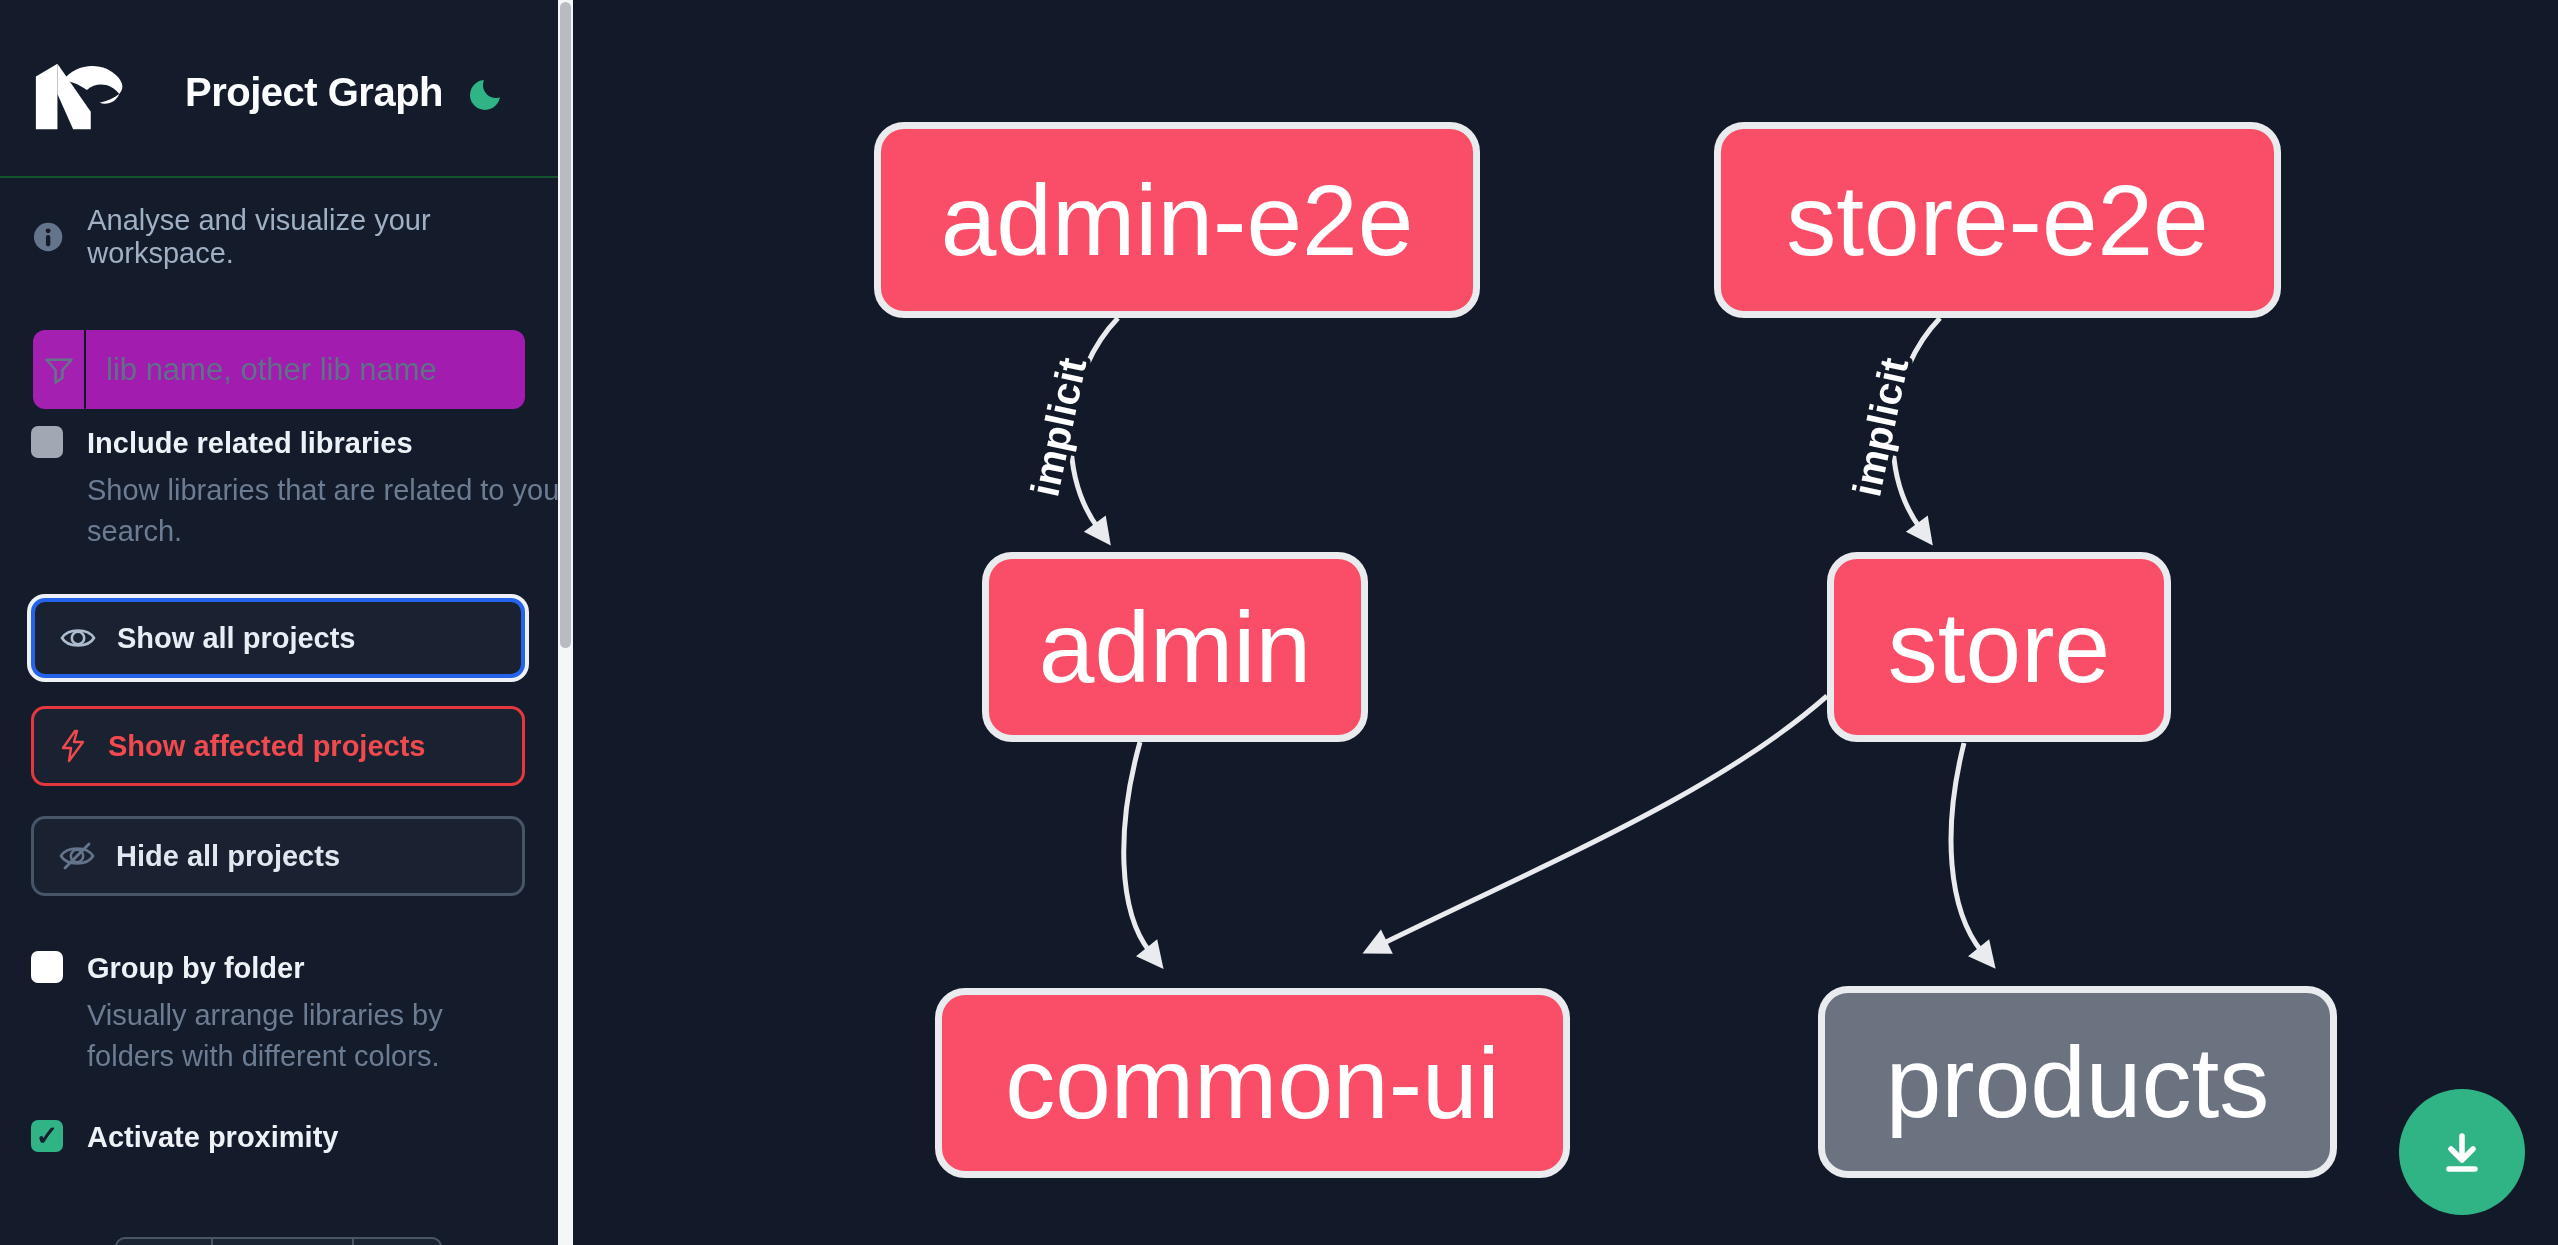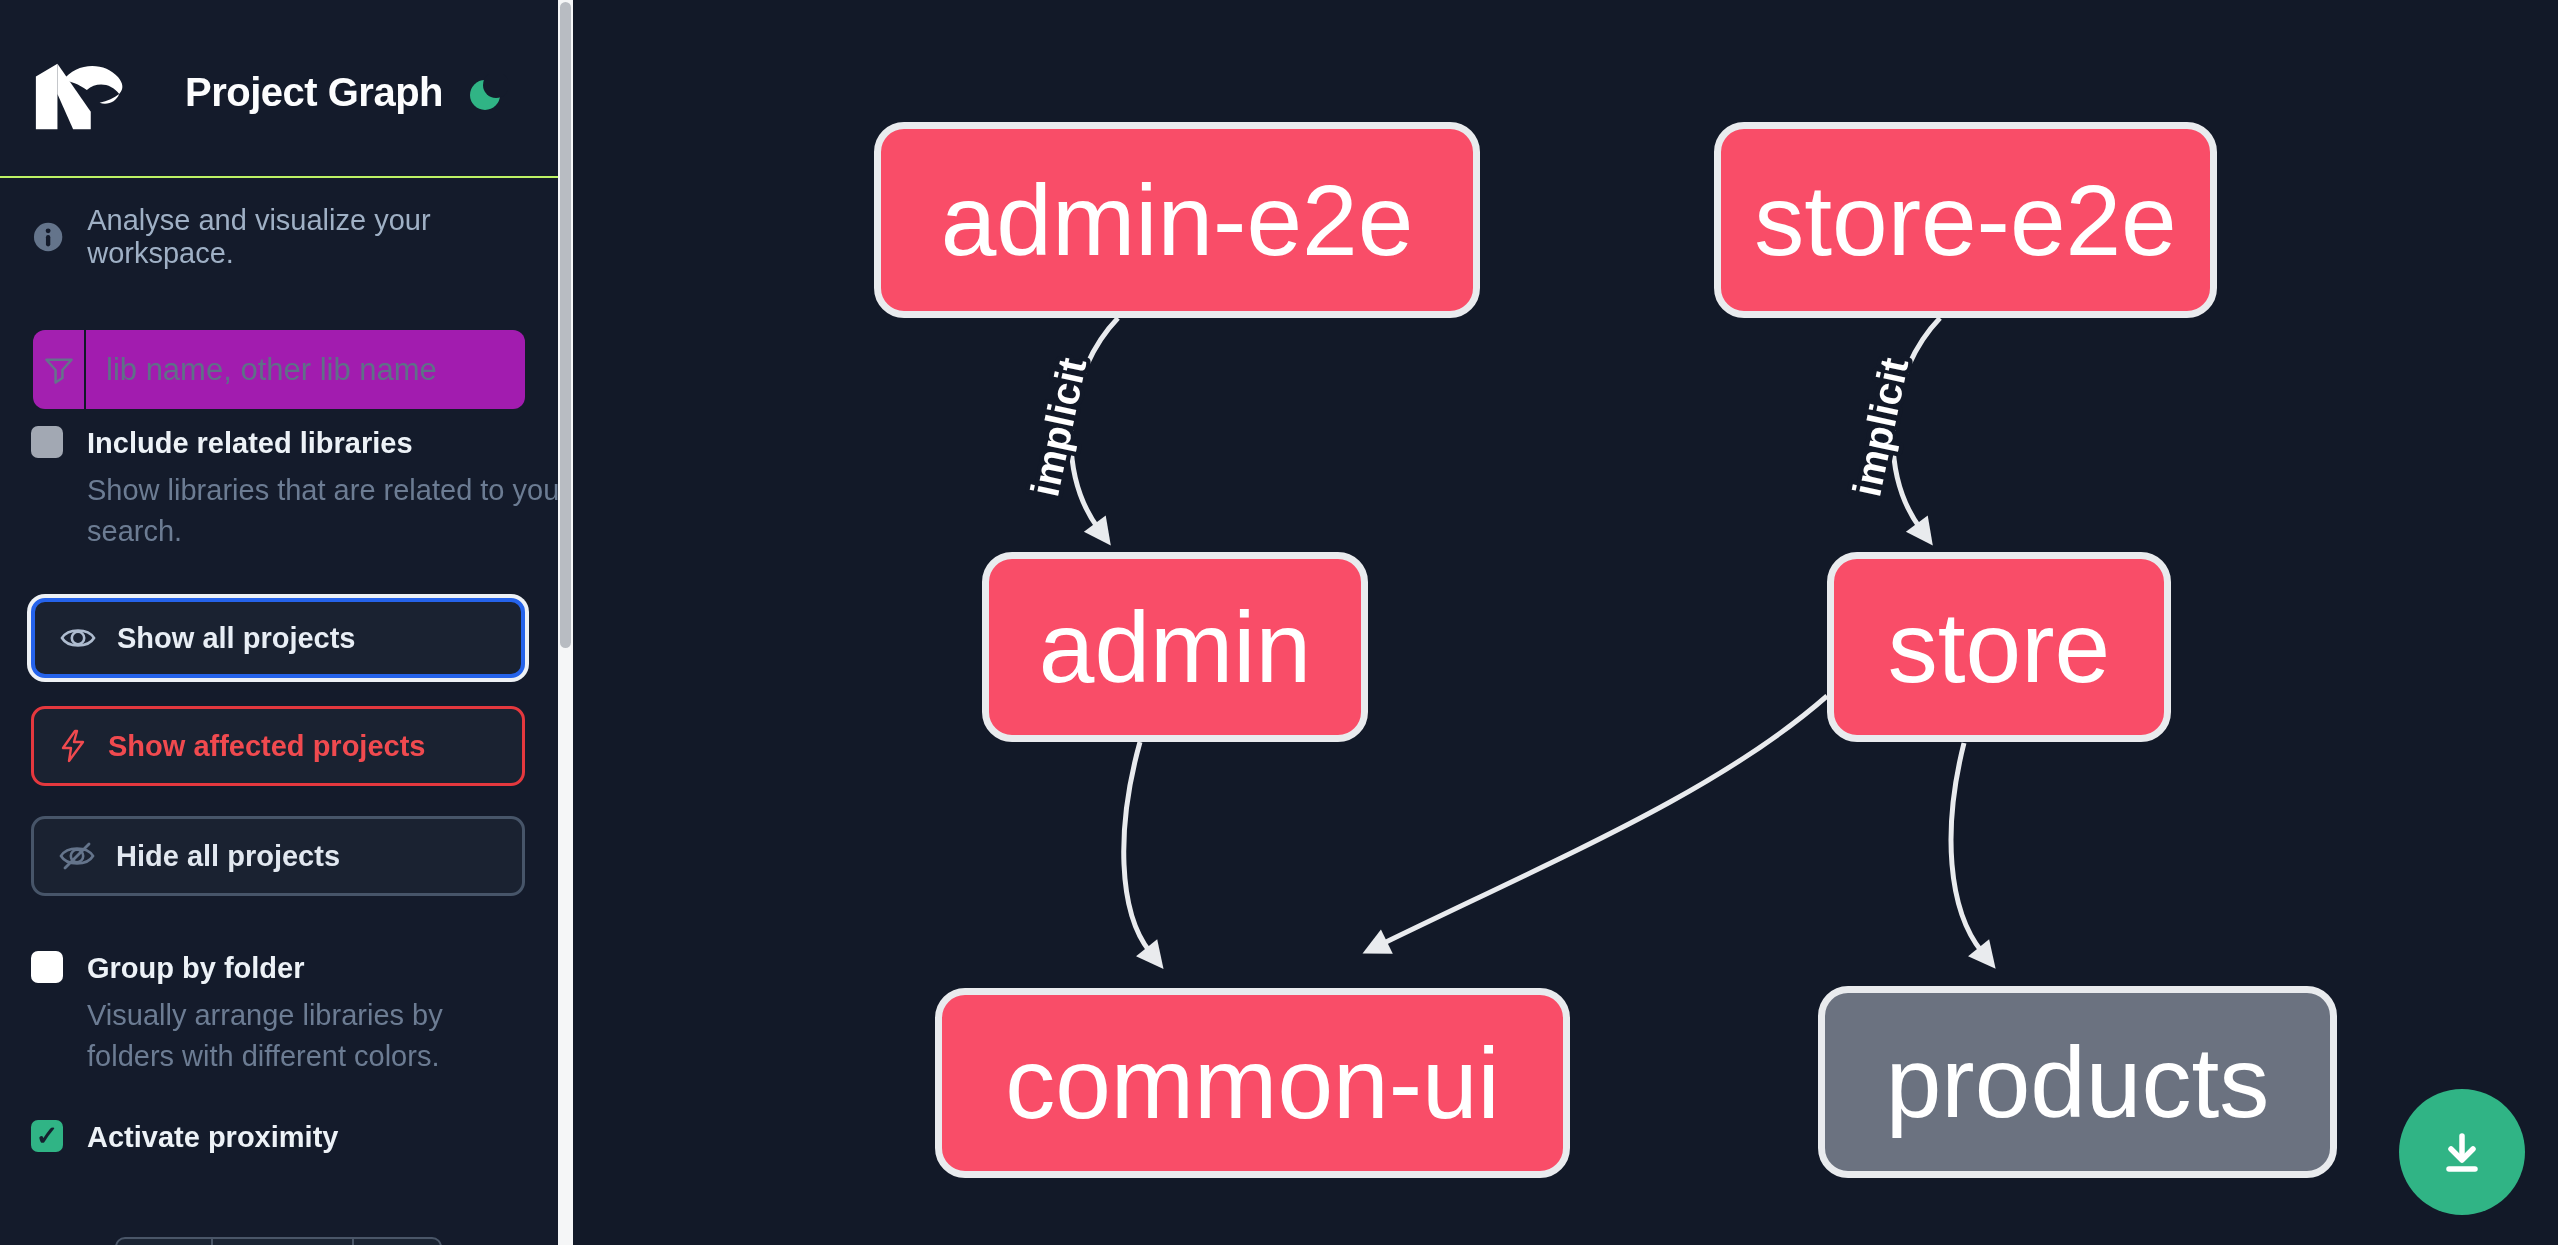--- a/index.html
+++ b/index.html
@@ -11,29 +11,29 @@
   
   .edges-svg{position:absolute;left:0;top:0;z-index:1;}
   .edge-label{font-family:"Liberation Sans",sans-serif;font-size:40px;font-weight:700;
     fill:#ffffff;stroke:#121928;stroke-width:9px;paint-order:stroke;stroke-linejoin:round;}
   .node{
     position:absolute;z-index:2;display:flex;align-items:center;justify-content:center;
     border:7px solid #e9ebee;border-radius:30px;color:#ffffff;
     font-size:100px;font-weight:400;letter-spacing:0px;cursor:pointer;box-sizing:border-box;
   }
   .node-admin-e2e {left:874px; top:122px; width:606px; height:196px;}
-  .node-store-e2e {left:1714px;top:122px; width:503px; height:196px;text-align:right;}
+  .node-store-e2e {left:1714px;top:122px; width:567px; height:196px;text-align:right;}
   .node-admin     {left:982px; top:552px; width:386px; height:190px;}
   .node-store     {left:1827px;top:552px; width:344px; height:190px;}
   .node-common-ui {left:935px; top:988px; width:635px; height:190px;}
   .node-products  {left:1818px;top:986px; width:519px; height:192px;}
 
   
   .sidebar{position:absolute;left:0;top:0;width:558px;height:1245px;background:#141b2b;z-index:3;}
-  .sb-header{position:absolute;left:0;top:0;width:558px;height:176px;border-bottom:2px solid #bef264;}
+  .sb-header{position:absolute;left:0;top:0;width:558px;height:176px;border-bottom:2px solid #14532d;}
   .nx-logo{position:absolute;left:30px;top:60px;width:98px;height:70px;}
   .sb-title{position:absolute;left:185px;top:70px;font-size:40px;font-weight:700;color:#fcfdfe;letter-spacing:-0.5px;}
   .moon-btn{position:absolute;left:468px;top:74px;width:40px;height:40px;cursor:pointer;background:none;border:none;padding:0;}
   .tag-row{position:absolute;left:33px;top:204px;display:flex;align-items:center;gap:24px;}
   .tagline{font-size:29px;font-weight:500;color:#9fb0c5;}
   
   .search-box{position:absolute;left:33px;top:330px;width:492px;height:79px;background:#a21caf;border-radius:12px;display:flex;align-items:stretch;box-sizing:border-box;}
   .search-icon-cell{width:62px;display:flex;align-items:center;justify-content:center;border-right:2px solid #111827;background:rgba(255,255,255,0.02);border-radius:12px 0 0 12px;}
   .search-box input{flex:1;background:transparent;border:none;outline:none;color:#cbd5e1;font-size:31px;font-family:"Liberation Sans",sans-serif;padding:0 20px;}
   .search-box input::placeholder{color:#5f7088;}

